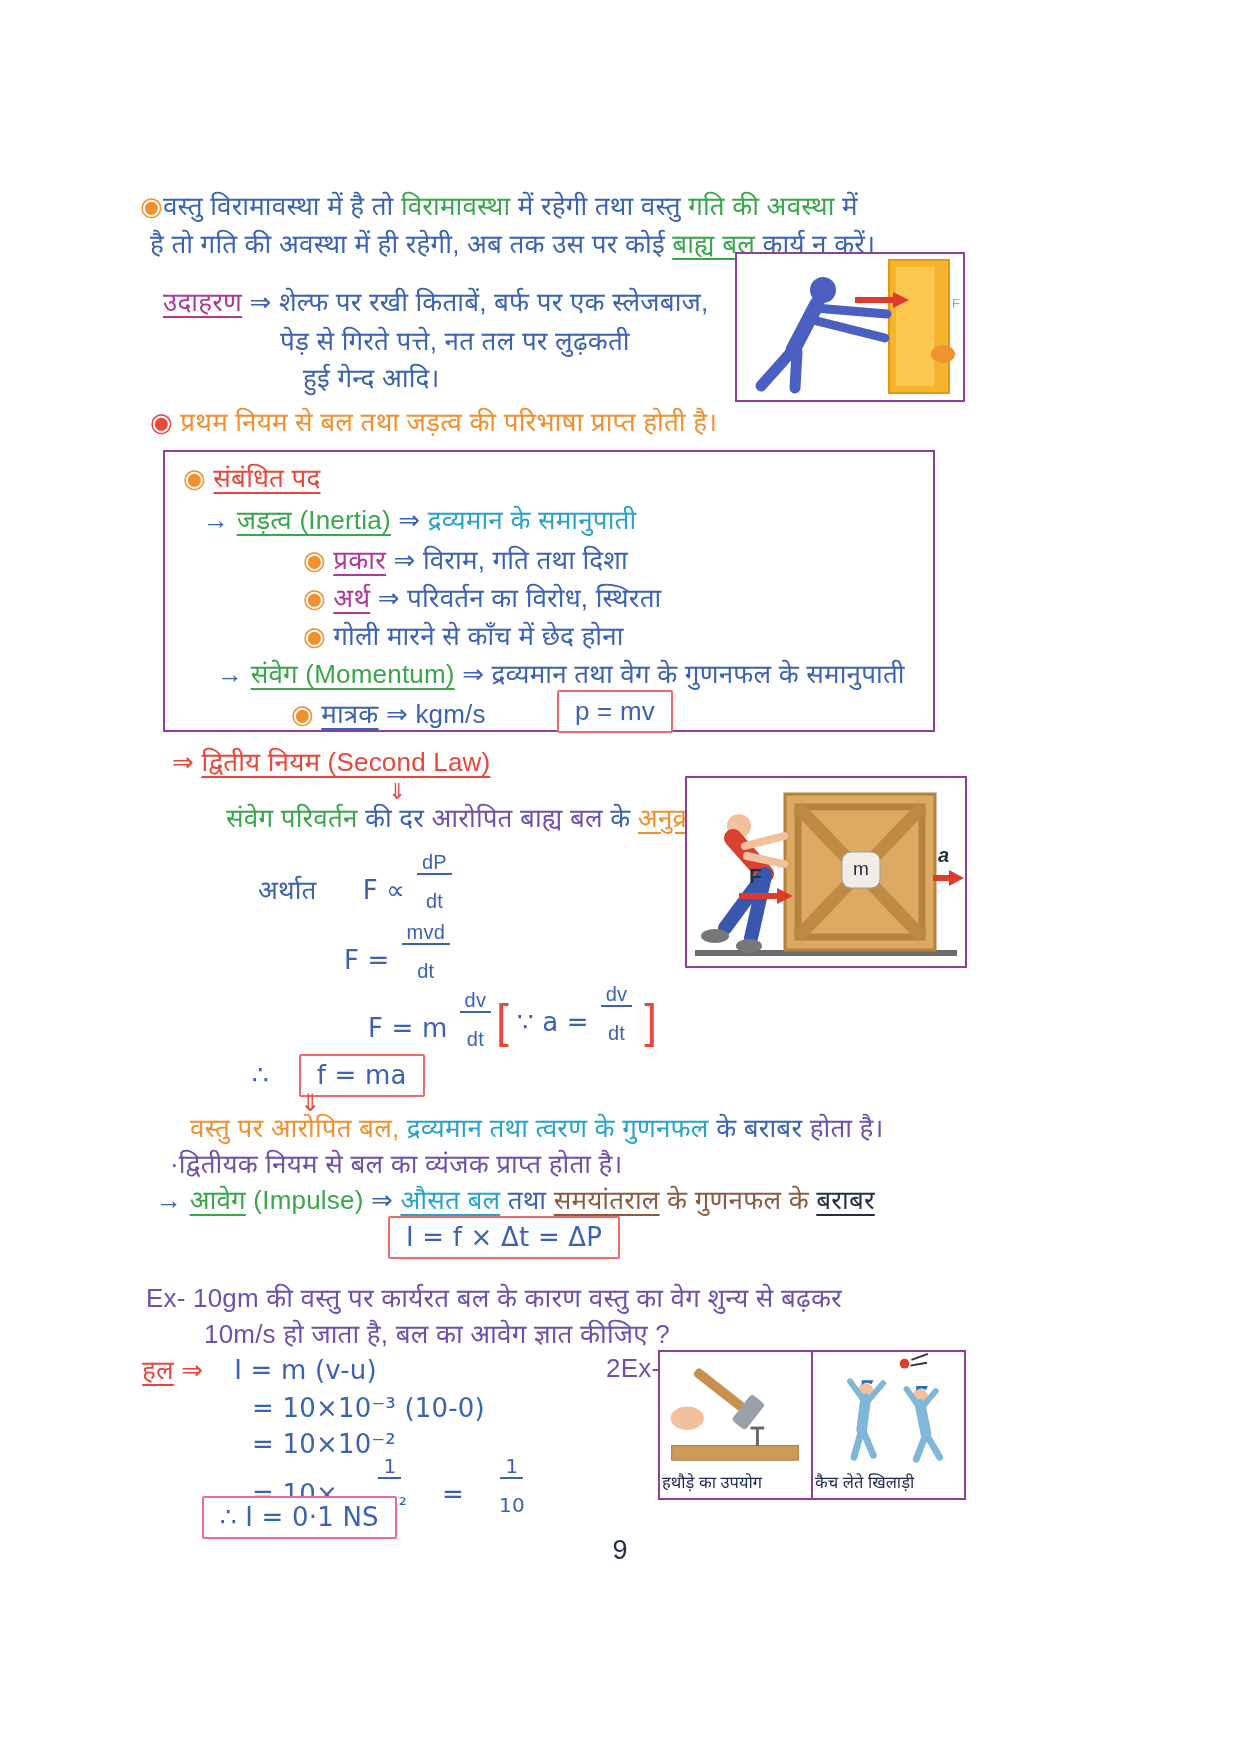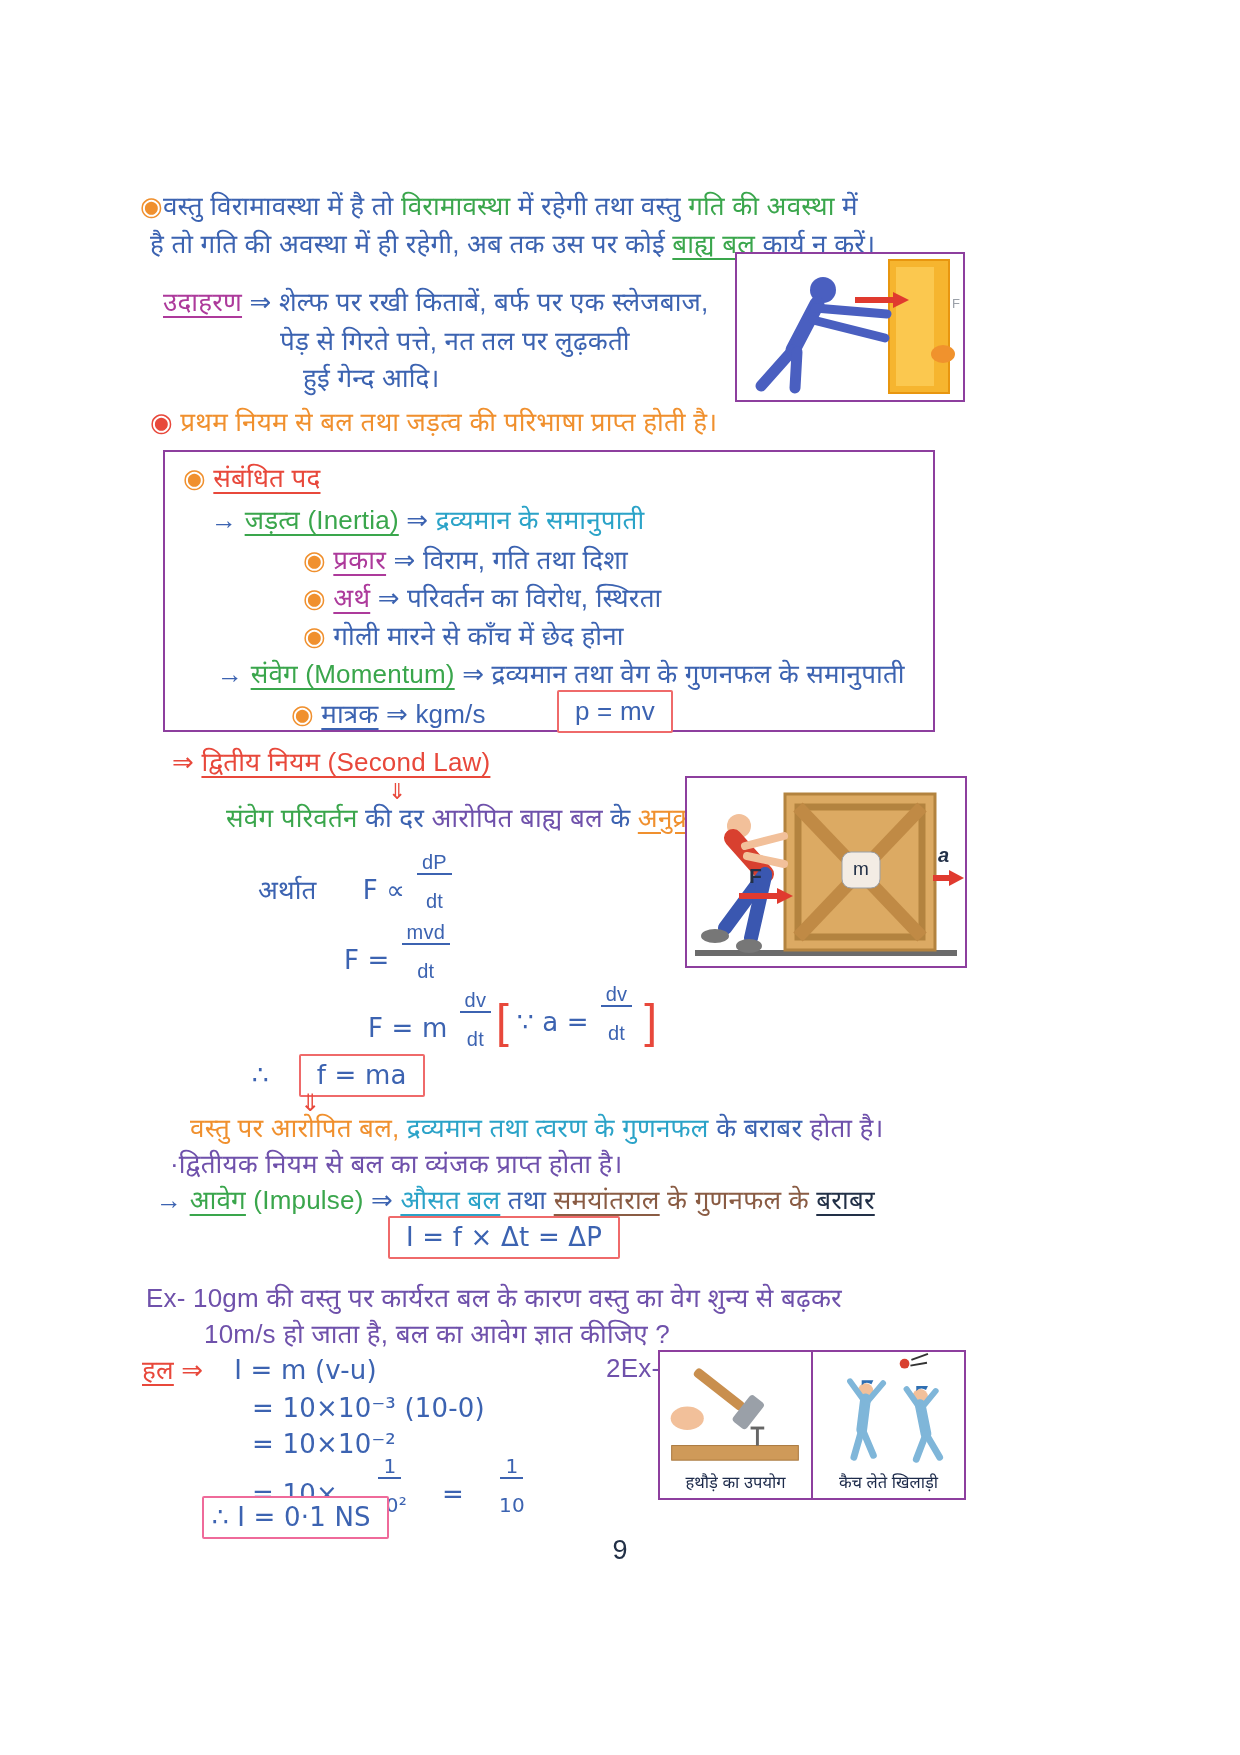--- a/index.html
+++ b/index.html
@@ -11,21 +11,21 @@
   .dark{color:#223047}.grey{color:#9aa0a8}
   .ul{text-decoration:underline;text-underline-offset:5px;}
   .rbox{display:inline-block;border:2.5px solid #ef6a6a;border-radius:2px;padding:3px 16px;background:#fff;}
   .figbox{position:absolute;border:2.5px solid #8d3f9e;background:#ffffff;box-sizing:border-box;}
   .frac{display:inline-flex;flex-direction:column;align-items:center;vertical-align:middle;
         line-height:1.05;margin:0 4px;font-size:20px;}
   .frac .nu{border-bottom:2px solid currentColor;padding:0 5px;}
   .frac .de{padding:16px 2px;}
   .row{display:inline-flex;align-items:center;gap:8px;}
   .bigbr{font-size:46px;font-weight:400;line-height:0.9;}
-  .caption{font-size:16.5px;color:#1c2a4a;text-align:center;padding:3px 2px 5px;}
+  .caption{font-size:16.5px;color:#1c2a4a;text-align:left;padding:3px 2px 5px;}
   .panel{flex:1;display:flex;flex-direction:column;justify-content:flex-end;min-width:0;}
   .mono{font-family:"DejaVu Sans","Liberation Sans",sans-serif;}
 </style>
 </head>
 <body>
 
 <div class="page">
 
   <div class="t" style="left:140px;top:190px;">
     <span class="orange">◉</span><span class="blue">वस्तु विरामावस्था में है तो </span><span class="green">विरामावस्था</span><span class="blue"> में रहेगी तथा वस्तु </span><span class="green">गति की अवस्था</span><span class="blue"> में</span>
@@ -62,21 +62,21 @@
   <div class="t" style="left:150px;top:406px;">
     <span class="red">◉</span>
     <span class="orange">प्रथम नियम से बल तथा जड़त्व की परिभाषा प्राप्त होती है।</span>
   </div>
 
   <div class="figbox" style="left:163px;top:450px;width:772px;height:282px;">
     <div class="t" style="left:18px;top:10px;">
       <span class="orange">◉</span>
       <span class="red ul">संबंधित पद</span>
     </div>
-    <div class="t" style="left:38px;top:52px;margin-left:8px;">
+    <div class="t" style="left:38px;top:52px;">
       <span class="blue">→</span>
       <span class="green ul">जड़त्व (Inertia)</span>
       <span class="blue">⇒</span>
       <span class="cyan">द्रव्यमान के समानुपाती</span>
     </div>
     <div class="t" style="left:138px;top:92px;">
       <span class="orange">◉</span>
       <span class="magenta ul">प्रकार</span>
       <span class="blue">⇒</span>
       <span class="blue">विराम, गति तथा दिशा</span>
@@ -216,21 +216,21 @@
         <span class="nu">1</span>
         <span class="de">10²</span>
       </span>
     <span>=</span>
     <span class="frac">
         <span class="nu">1</span>
         <span class="de">10</span>
       </span>
   </div>
   <div class="t" style="left:202px;top:1496px;">
-    <span class="rbox blue mono" style="border-color:#ef6a9a;padding-left:8px;">∴ I = 0·1 NS</span>
+    <span class="rbox blue mono" style="border-color:#ef6a9a;">∴ I = 0·1 NS</span>
   </div>
 
   <div class="t purple" style="left:606px;top:1352px;">2Ex-</div>
 
   <div class="figbox" style="left:658px;top:1350px;width:308px;height:150px;display:flex;">
     <div class="panel" style="border-right:2.5px solid #8d3f9e;">
       <svg width="150" height="118" viewBox="0 0 150 118">
         <rect x="10" y="96" width="130" height="15" fill="#cf9a59" stroke="#a9773c"></rect>
         <line x1="98" y1="78" x2="98" y2="96" stroke="#666" stroke-width="3"></line>
         <line x1="91" y1="78" x2="105" y2="78" stroke="#666" stroke-width="3"></line>

